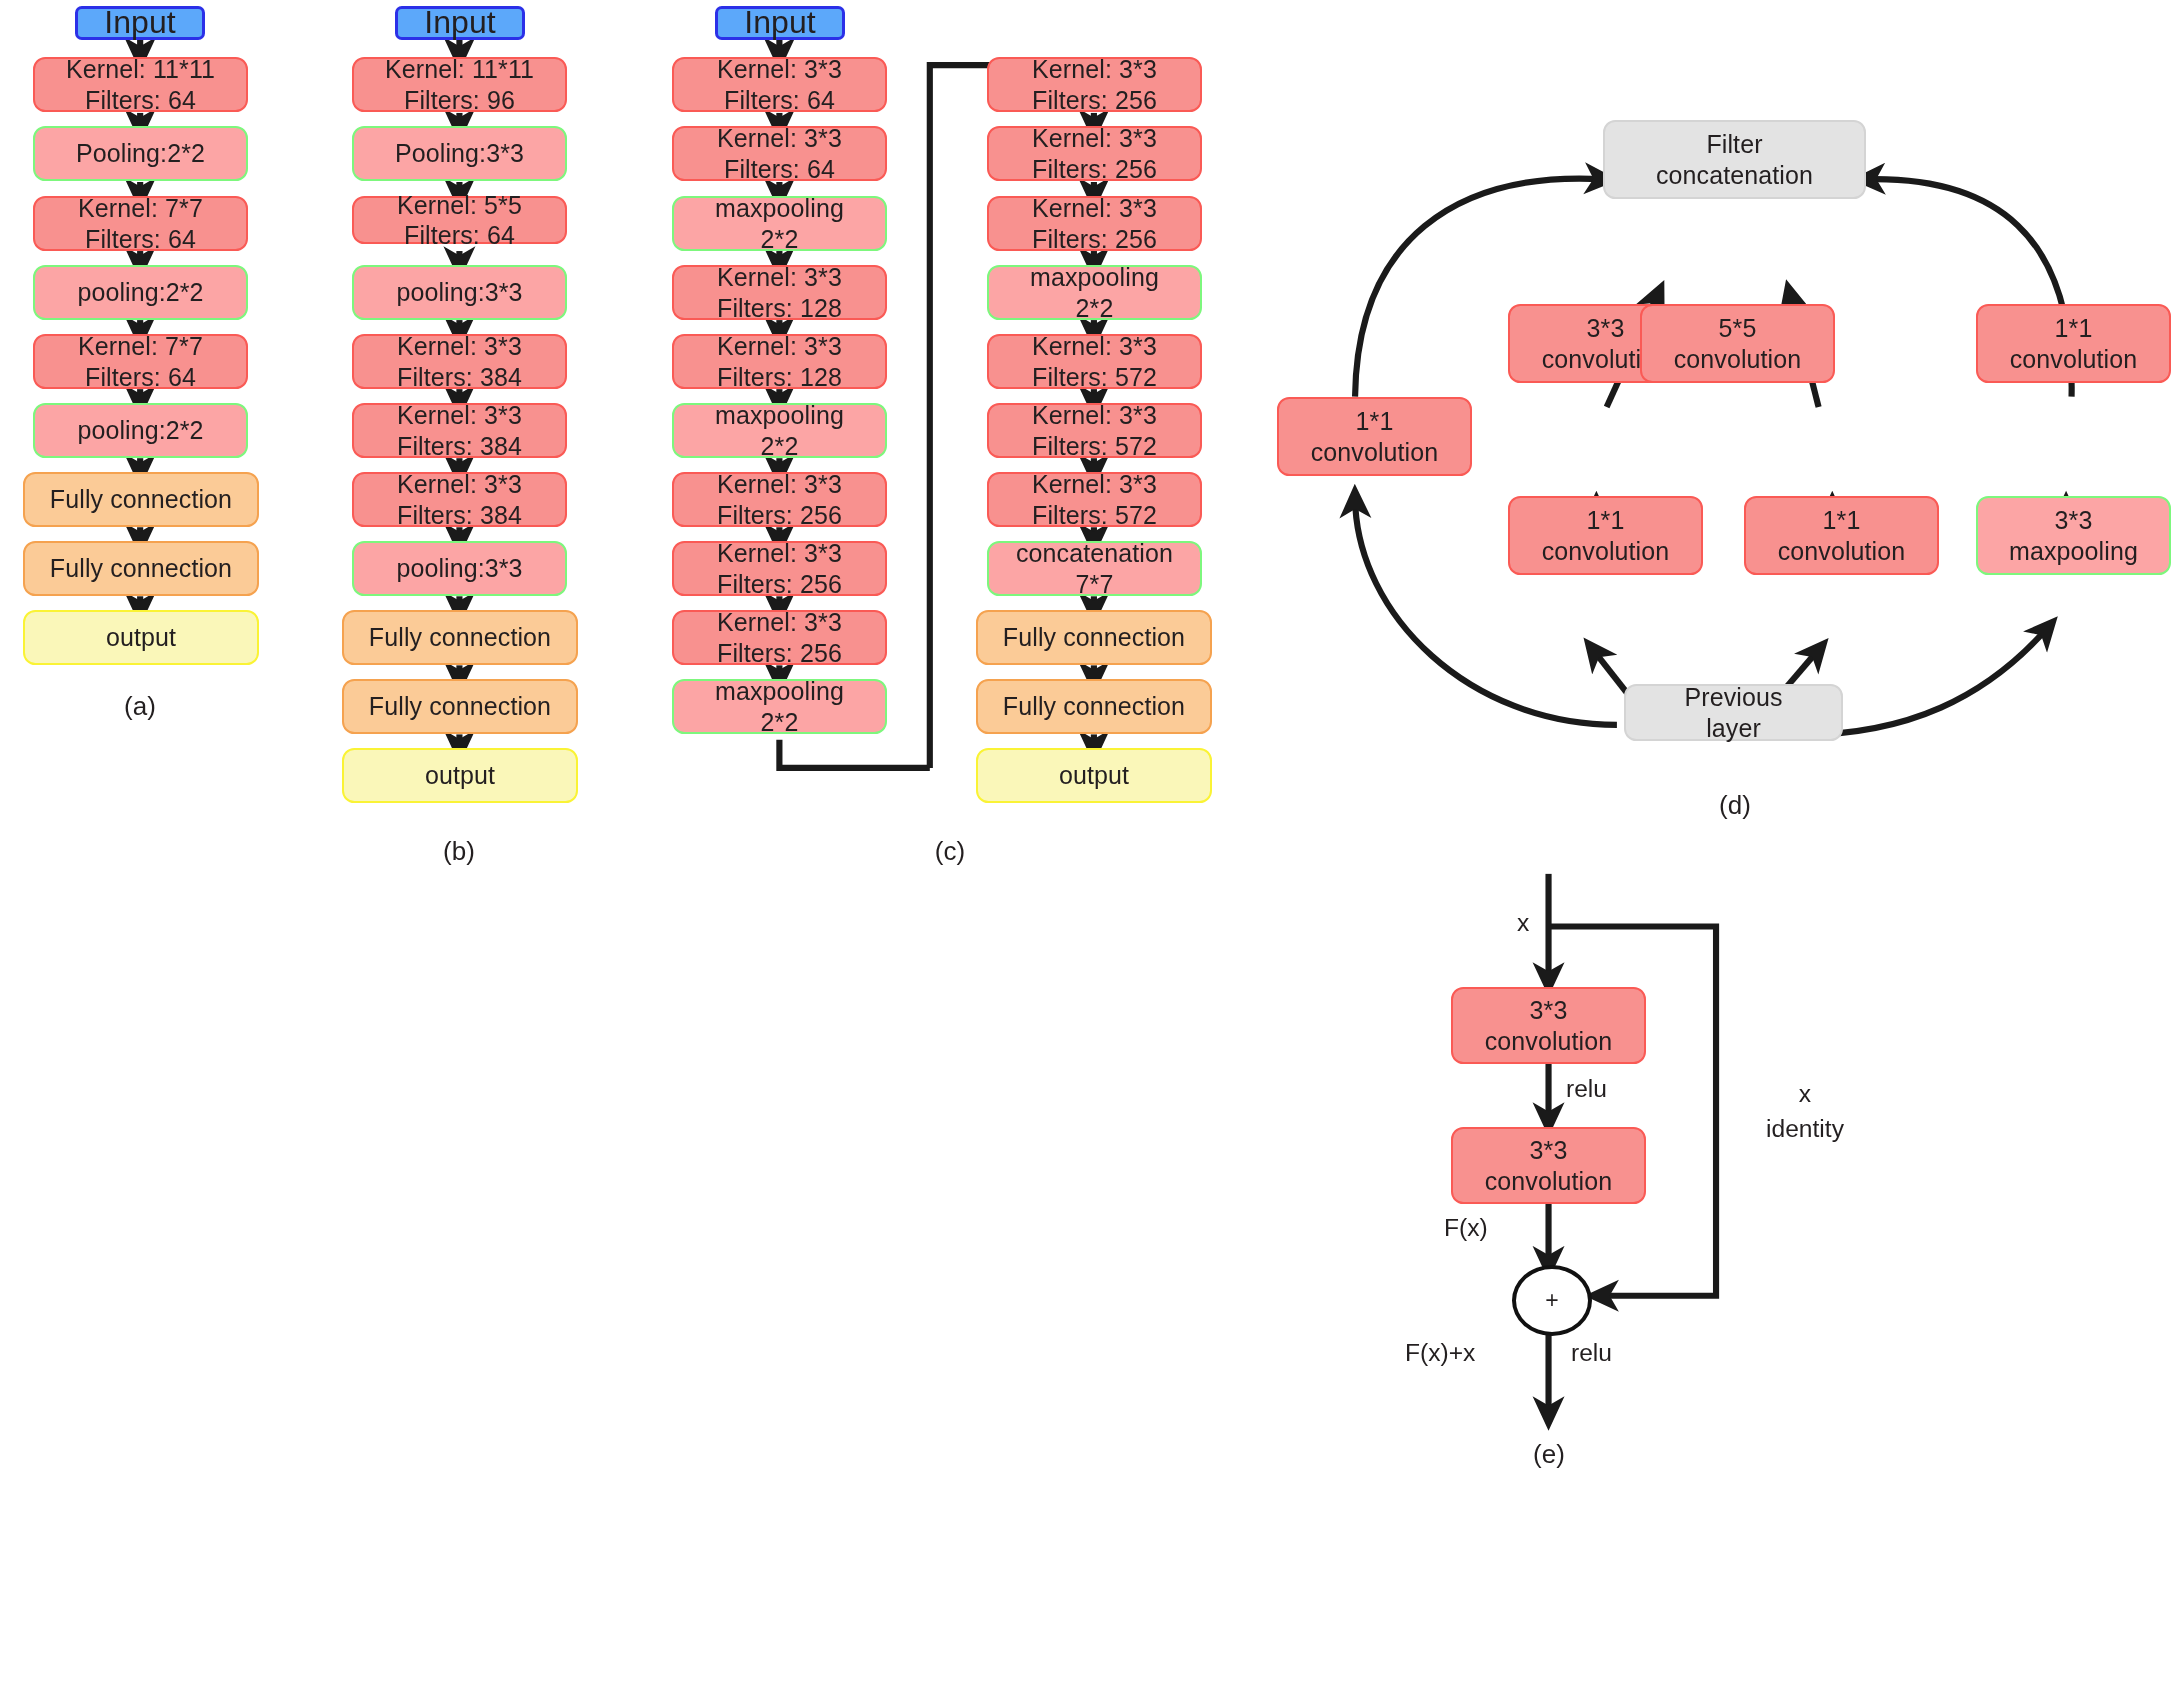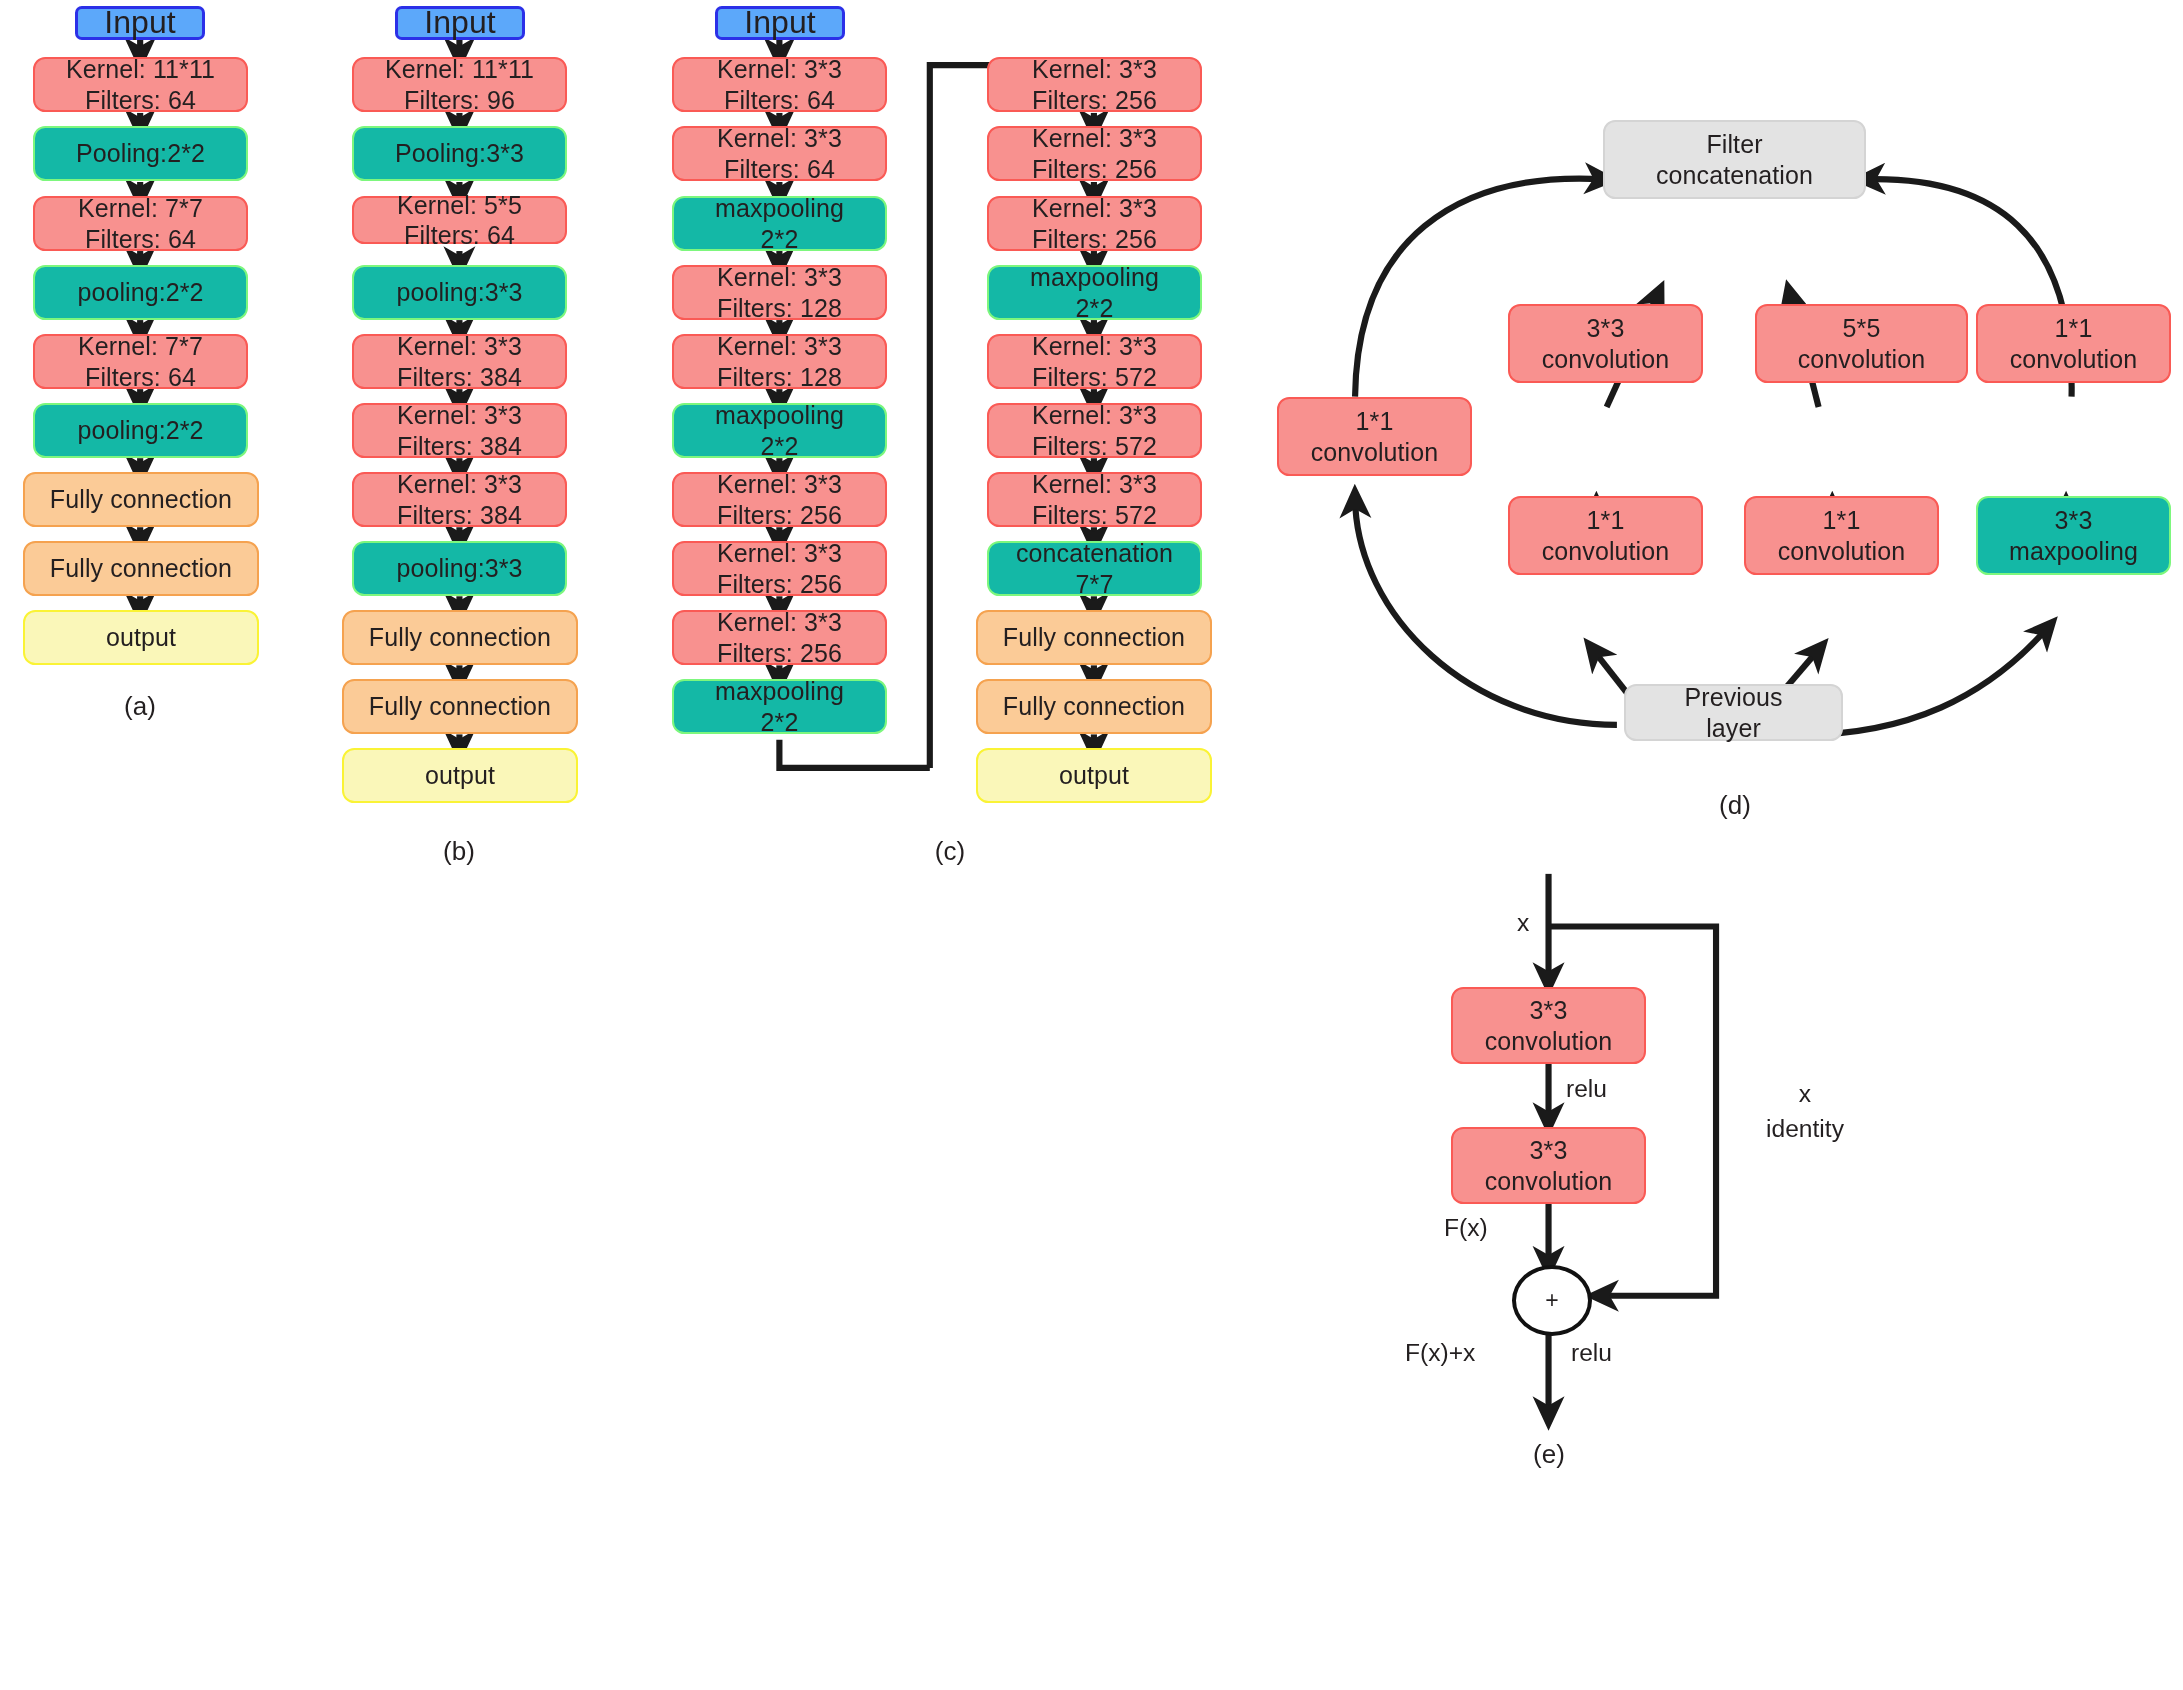--- a/index.html
+++ b/index.html
@@ -21,21 +21,21 @@
     border-style:solid;
     font-size:25px;
     line-height:1.22;
     letter-spacing:0.1px;
     padding:1.4px 4.1px;
   }
   .node .ln{display:block;white-space:nowrap;}
 
   .n-input{background:#5CA8FA;border-color:#2B30E8;border-radius:6.8px;border-width:3.4px;font-size:32px;}
   .n-conv{background:#F8918F;border-color:#FA5A55;}
-  .n-pool{background:#14b8a6;border-color:#7DF77D;justify-content:center;}
+  .n-pool{background:#fca5a5;border-color:#7DF77D;justify-content:center;}
   .n-fc{background:#FBCB97;border-color:#F5A24F;}
   .n-out{background:#FAF7B9;border-color:#FAF335;}
   .n-grey{background:#E3E3E3;border-color:#D4D4D4;border-width:2.1px;}
 
   
   .txt{position:absolute;font-size:24.6px;color:#231f20;white-space:nowrap;}
   .txt.c{transform:translateX(-50%);}
   .panel-label{position:absolute;font-size:26px;color:#231f20;transform:translateX(-50%);}
 
   
@@ -327,21 +327,21 @@
 
   <div class="node n-conv" style="left:1508px;top:304px;width:195px;height:79px;">
     <span class="ln">3*3</span>
     <span class="ln">convolution</span>
   </div>
   <div class="node n-conv" style="left:1508px;top:496px;width:195px;height:79px;">
     <span class="ln">1*1</span>
     <span class="ln">convolution</span>
   </div>
 
-  <div class="node n-conv" style="left:1755px;top:304px;width:213px;height:79px;">
+  <div class="node n-conv" style="left:1640px;top:304px;width:195px;height:79px;">
     <span class="ln">5*5</span>
     <span class="ln">convolution</span>
   </div>
   <div class="node n-conv" style="left:1744px;top:496px;width:195px;height:79px;">
     <span class="ln">1*1</span>
     <span class="ln">convolution</span>
   </div>
 
   <div class="node n-conv" style="left:1976px;top:304px;width:195px;height:79px;">
     <span class="ln">1*1</span>

